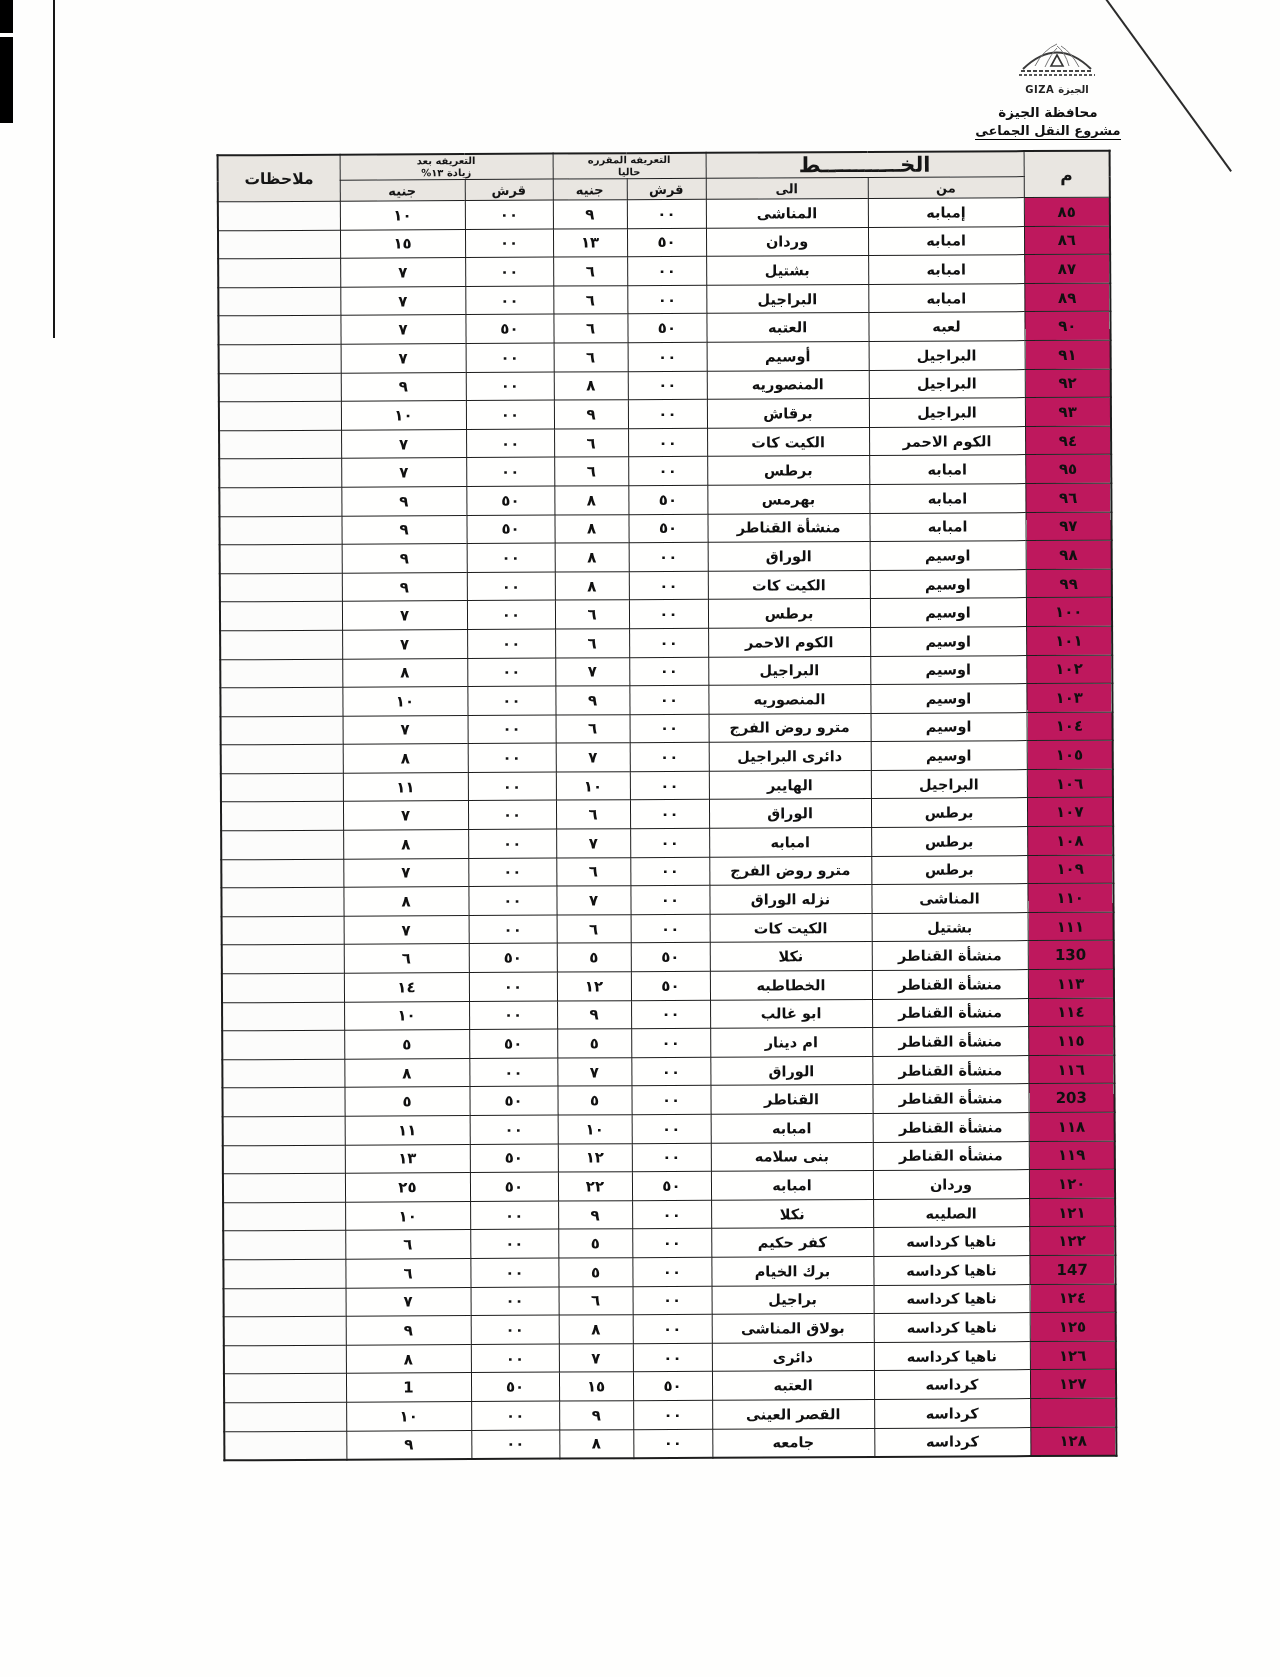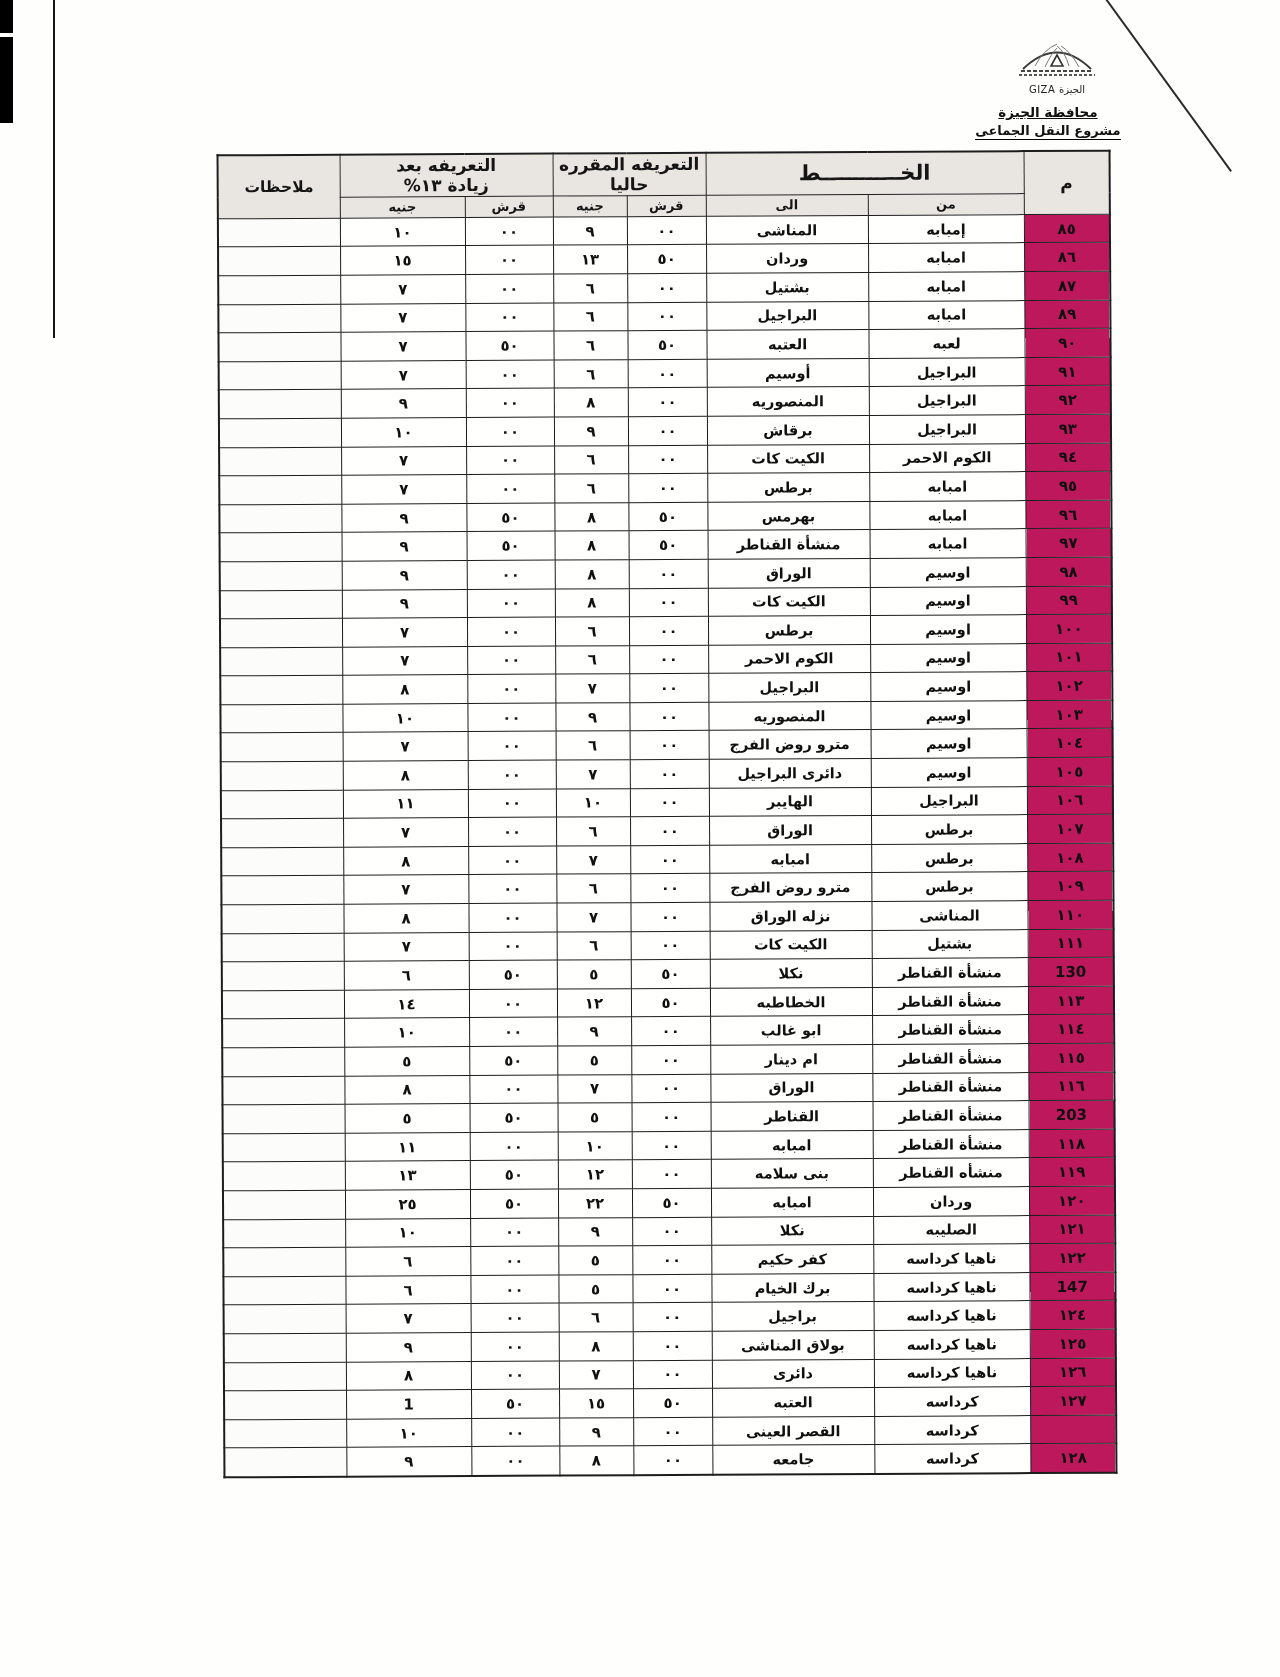--- a/index.html
+++ b/index.html
@@ -19,39 +19,39 @@
   .edge-strip.s2{left:0;top:37px;width:13px;height:86px;}
   .edge-vline{position:absolute;left:53px;top:0;width:2px;height:338px;background:#161616;}
   .corner-line{
     position:absolute;left:1105px;top:-4px;width:216px;height:2px;background:#2b2b2b;
     transform:rotate(54deg);transform-origin:0 0;
   }
 
   
   .letterhead{position:absolute;left:1002px;top:36px;width:110px;text-align:center;}
   .logo{display:block;margin:0 auto;}
-  .logo-caption{font-size:10px;font-weight:normal;letter-spacing:.5px;direction:ltr;margin-top:-2px;color:#222;}
-  .gov-block{position:absolute;left:968px;top:104px;width:160px;text-align:center;direction:rtl;text-decoration:underline;}
+  .logo-caption{font-size:10px;font-weight:bold;letter-spacing:.5px;direction:ltr;margin-top:-2px;color:#222;}
+  .gov-block{position:absolute;left:968px;top:104px;width:160px;text-align:center;direction:rtl;}
   .gov-name{font-size:13.5px;font-weight:bold;}
   .project-name{display:inline-block;font-size:13px;font-weight:bold;margin-top:1px;
     border-bottom:1.6px solid #000;padding-bottom:1px;}
 
   
   table.tariff{
     position:absolute;left:220px;top:152px;width:894px;
     border-collapse:collapse;direction:rtl;table-layout:fixed;
     transform:rotate(-0.3deg);
   }
   table.tariff, table.tariff th, table.tariff td{border:1.7px solid #1d1d1d;}
   table.tariff{border-width:2.3px;}
   th,td{padding:0;text-align:center;vertical-align:middle;overflow:hidden;}
   thead th{background:#e9e6e1;font-weight:bold;color:#151515;}
   .th-num{font-size:17px;height:36px;}
   .th-line{font-size:21px;letter-spacing:1px;}
-  .group-hdr{font-size:17px;line-height:1.2;}
+  .group-hdr{font-size:10px;line-height:1.2;}
   .sub-row th{font-size:13px;height:20px;}
   tbody td{height:27.6px;font-size:15px;font-weight:bold;background:#fffffe;color:#101010;}
   tbody td.col-num{background:#be185d;}
   tbody td.cell-from,tbody td.cell-to{font-size:14.5px;}
   tbody td.cell-notes{background:#fcfcfb;}
 </style>
 </head>
 <body>
 
 <div class="page">

